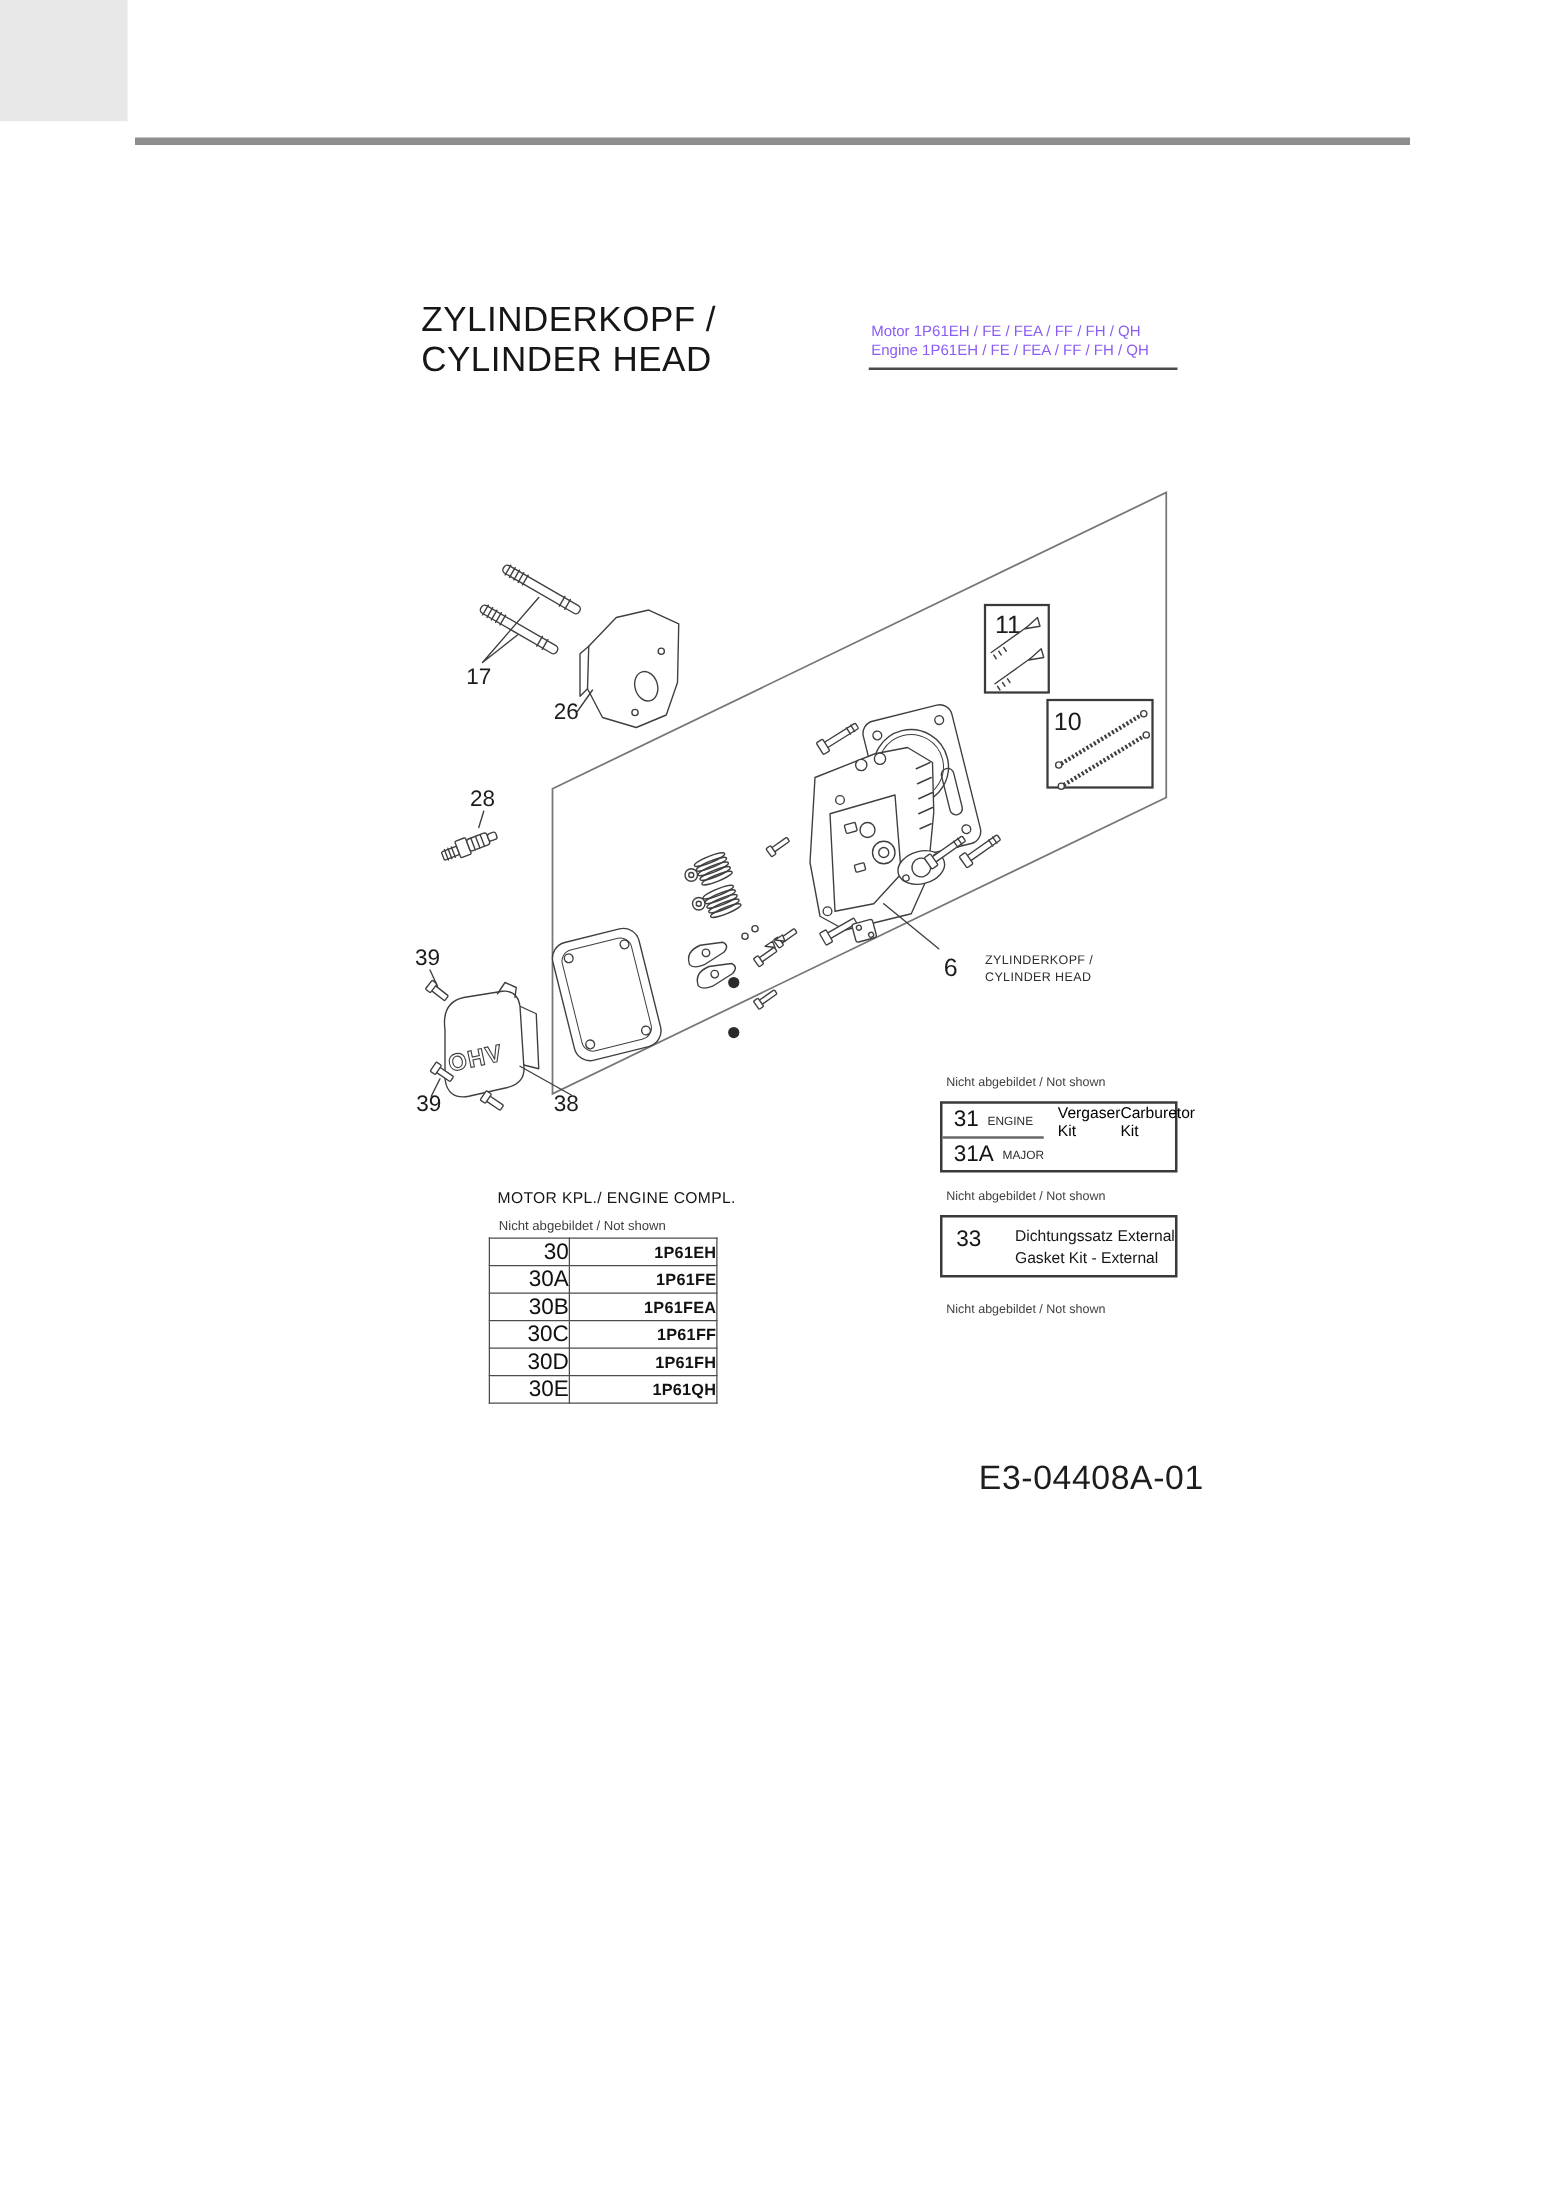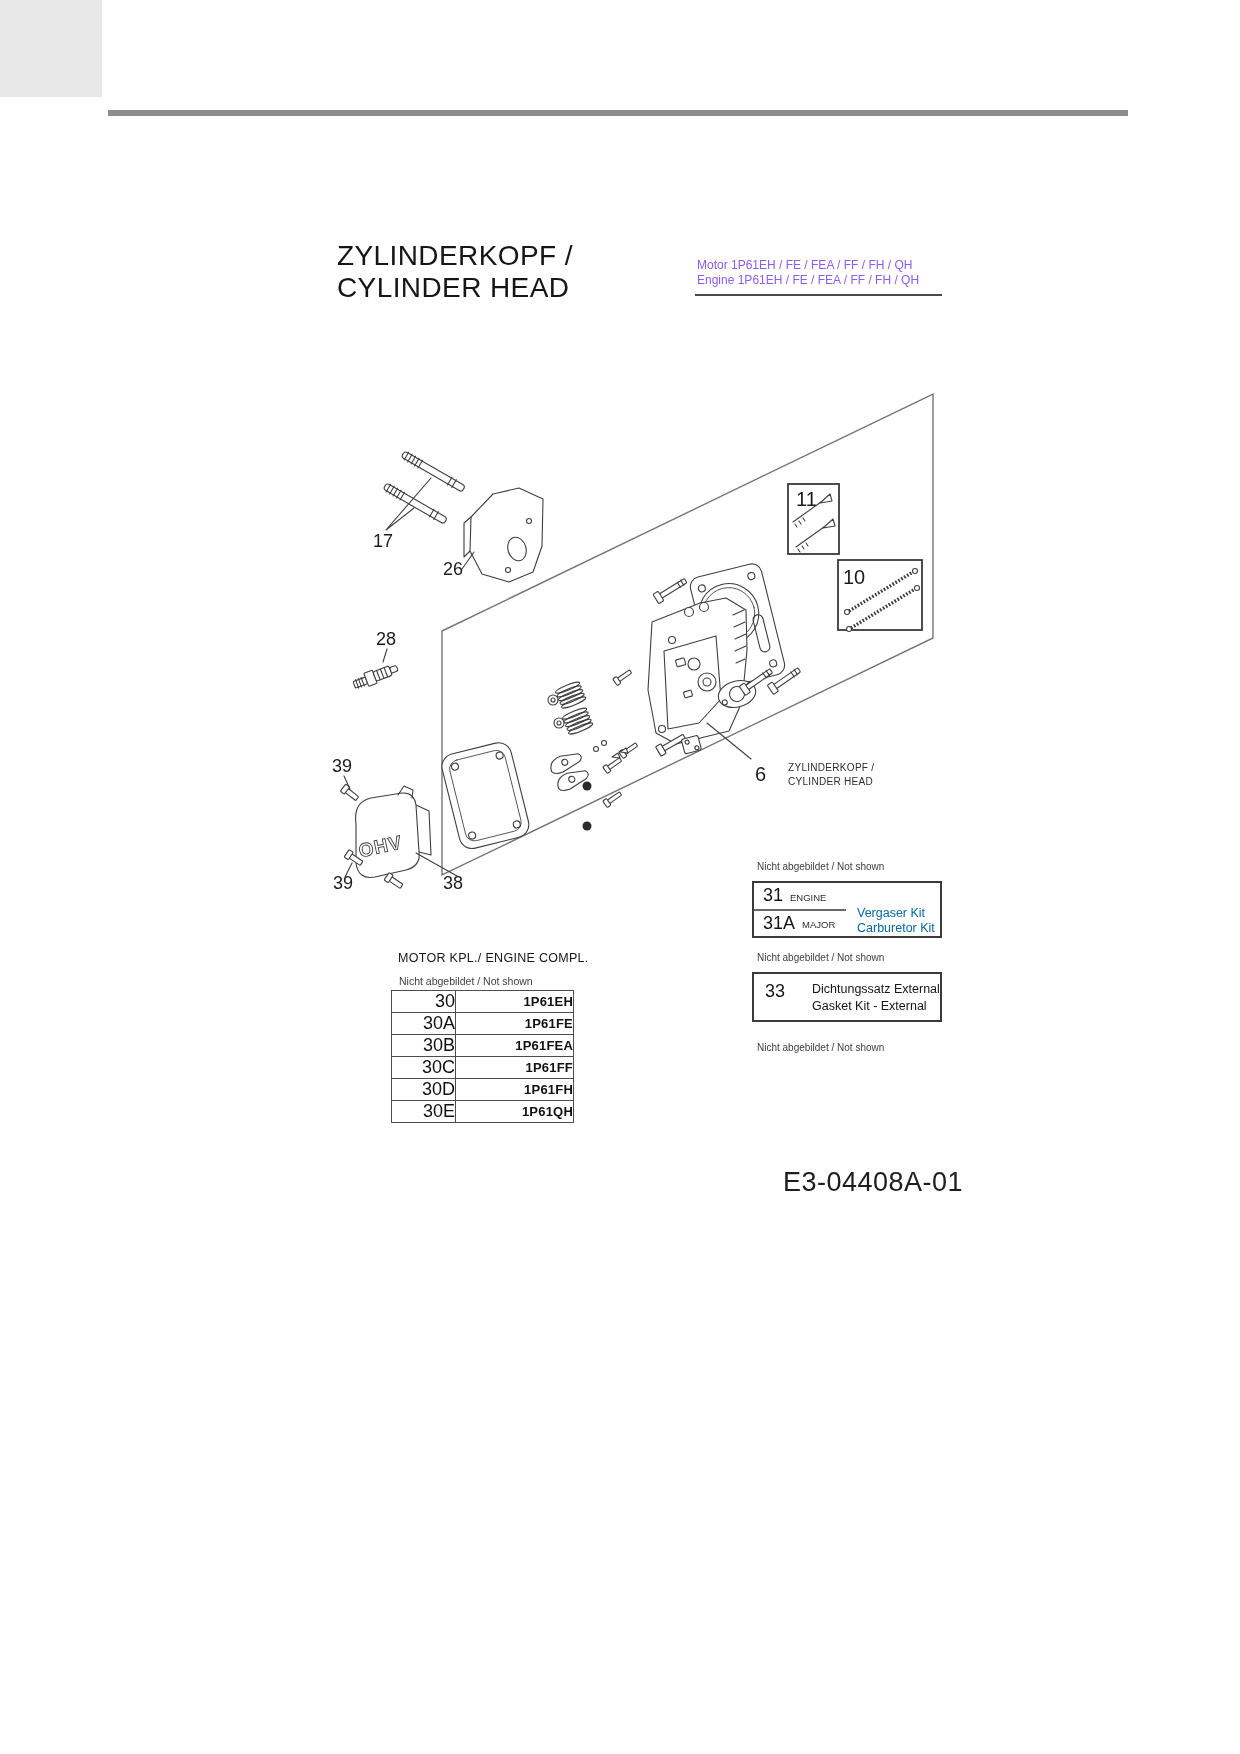--- a/index.html
+++ b/index.html
@@ -34,21 +34,21 @@
   .engine-table td.ref{width:64px;font-size:18px;color:#111}
   .engine-table td.part{font-size:13px;font-weight:bold;color:#111;letter-spacing:.2px}
 
   .ns{position:absolute;left:757px;font-size:10px;color:#3f3f3f;white-space:nowrap}
   .kit-box1{position:absolute;left:752px;top:881px;width:190px;height:57px;border:2px solid #3a3a3a;display:flex;background:#fff}
   .kb1-left{width:92px;display:flex;flex-direction:column}
   .kb1-row{flex:1;display:flex;align-items:center;padding-left:9px}
   .kb1-row-top{border-bottom:2px solid #6a6a6a}
   .kb-ref{font-size:18px;color:#141414}
   .kb-tag{font-size:9.5px;color:#2e2e2e;margin-left:7px;padding-top:3px}
-  .kb1-right{flex:1;display:flex;flex-direction:column;justify-content:flex-end;font-size:12.5px;line-height:15px;color:#0369a1;padding-left:11px}
+  .kb1-right{flex:1;display:flex;flex-direction:row;justify-content:flex-end;font-size:12.5px;line-height:15px;color:#000000;padding-left:11px}
   .kit-box{position:absolute;left:752px;width:190px;height:50px;border:2px solid #3a3a3a;display:flex;background:#fff}
   .kb2{top:972px}
   .kb3{top:1062px}
   .kb-ref2{width:58px;font-size:18px;color:#141414;padding:7px 0 0 11px}
   .kb-desc{font-size:12.5px;line-height:16.5px;color:#161616;padding-top:7px}
   .drawing-no{position:absolute;left:783px;top:1167px;font-size:27px;color:#1d1d1d;letter-spacing:.5px}
 </style>
 </head>
 <body>
 

